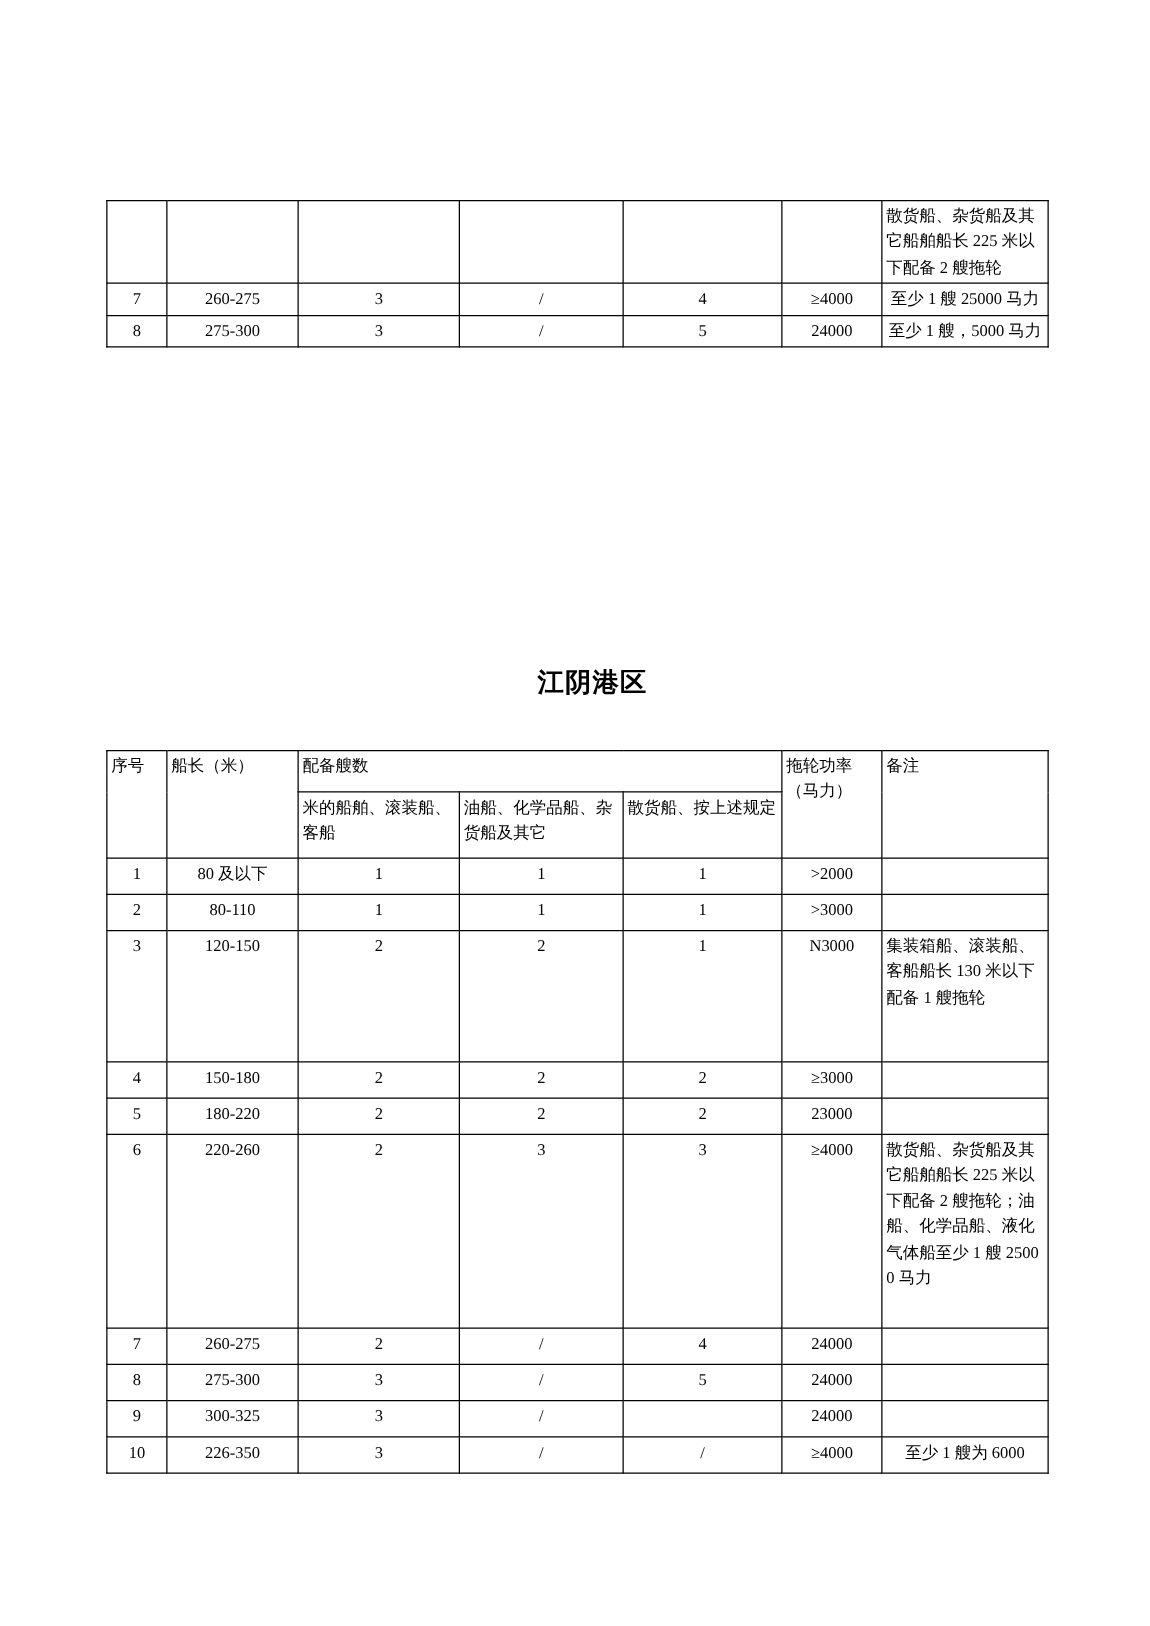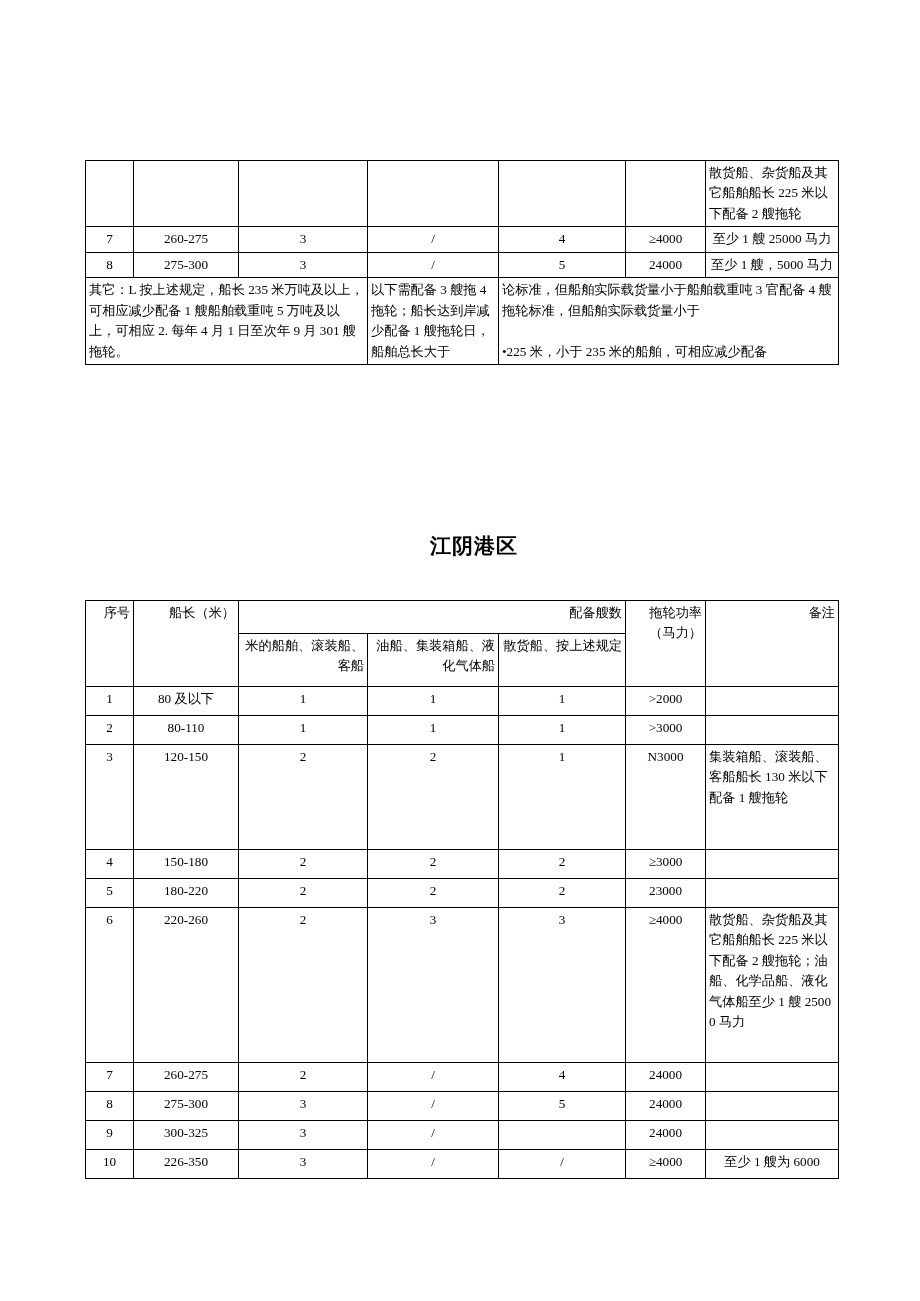--- a/index.html
+++ b/index.html
@@ -83,21 +83,21 @@
     text-align: center;
     font-family: "Liberation Sans", "DejaVu Sans", sans-serif;
     font-size: 21px;
     font-weight: bold;
     letter-spacing: 1px;
   }
 
   
   #table-main { top: 600px; }
   #table-main td { font-size: 13.2px; }
-  .hdr td { text-align: right; vertical-align: middle; }
+  .hdr td { text-align: left; vertical-align: middle; }
   .r-short td { height: 24px; }
   .r-tall3 td  { height: 100px; }
   .r-tall6 td  { height: 150px; }
 
   .nowrapcell { white-space: nowrap; }
 </style>
 </head>
 <body>
 
 <div class="page">
@@ -136,27 +136,20 @@
       <tr class="t1-data-row">
         <td class="ctr">8</td>
         <td class="ctr">275-300</td>
         <td class="ctr">3</td>
         <td class="ctr">/</td>
         <td class="ctr">5</td>
         <td class="ctr">24000</td>
         <td class="lead rem-overflow">至少 1 艘，5000 马力</td>
       </tr>
 
-      <tr class="t1-note-row">
-        <td colspan="3" class="topleft">其它：L 按上述规定，船长 235 米万吨及以上，可相应减少配备 1 艘船舶载重吨 5 万吨及以上，可相应 2. 每年 4 月 1 日至次年 9 月 301 艘拖轮。</td>
-        <td class="topleft">以下需配备 3 艘拖 4 拖轮；船长达到岸减少配备 1 艘拖轮日，船舶总长大于</td>
-        <td colspan="3" class="topleft" style="white-space:pre-line;">论标准，但船舶实际载货量小于船舶载重吨 3 官配备 4 艘拖轮标准，但船舶实际载货量小于
-
-•225 米，小于 235 米的船舶，可相应减少配备</td>
-      </tr>
     </tbody>
   </table>
 
   <div class="section-title">江阴港区</div>
 
   <table class="doc-table" id="table-main">
     <colgroup>
       <col class="c-no">
         <col class="c-len">
         <col class="c-ctr">
@@ -168,21 +161,21 @@
     <tbody>
       <tr class="hdr">
         <td rowspan="2" style="height:28px;">序号</td>
         <td rowspan="2">船长（米）</td>
         <td colspan="3" style="height:28px;">配备艘数</td>
         <td rowspan="2">拖轮功率（马力）</td>
         <td rowspan="2">备注</td>
       </tr>
       <tr class="hdr">
         <td style="height:48px;">米的船舶、滚装船、客船</td>
-        <td>油船、集装箱船、液化气体船</td>
+        <td>油船、化学品船、杂货船及其它</td>
         <td>散货船、按上述规定</td>
       </tr>
 
       <tr class="r-short">
         <td class="ctr">1</td>
         <td class="ctr">80 及以下</td>
         <td class="ctr">1</td>
         <td class="ctr">1</td>
         <td class="ctr">1</td>
         <td class="ctr">&gt;2000</td>

